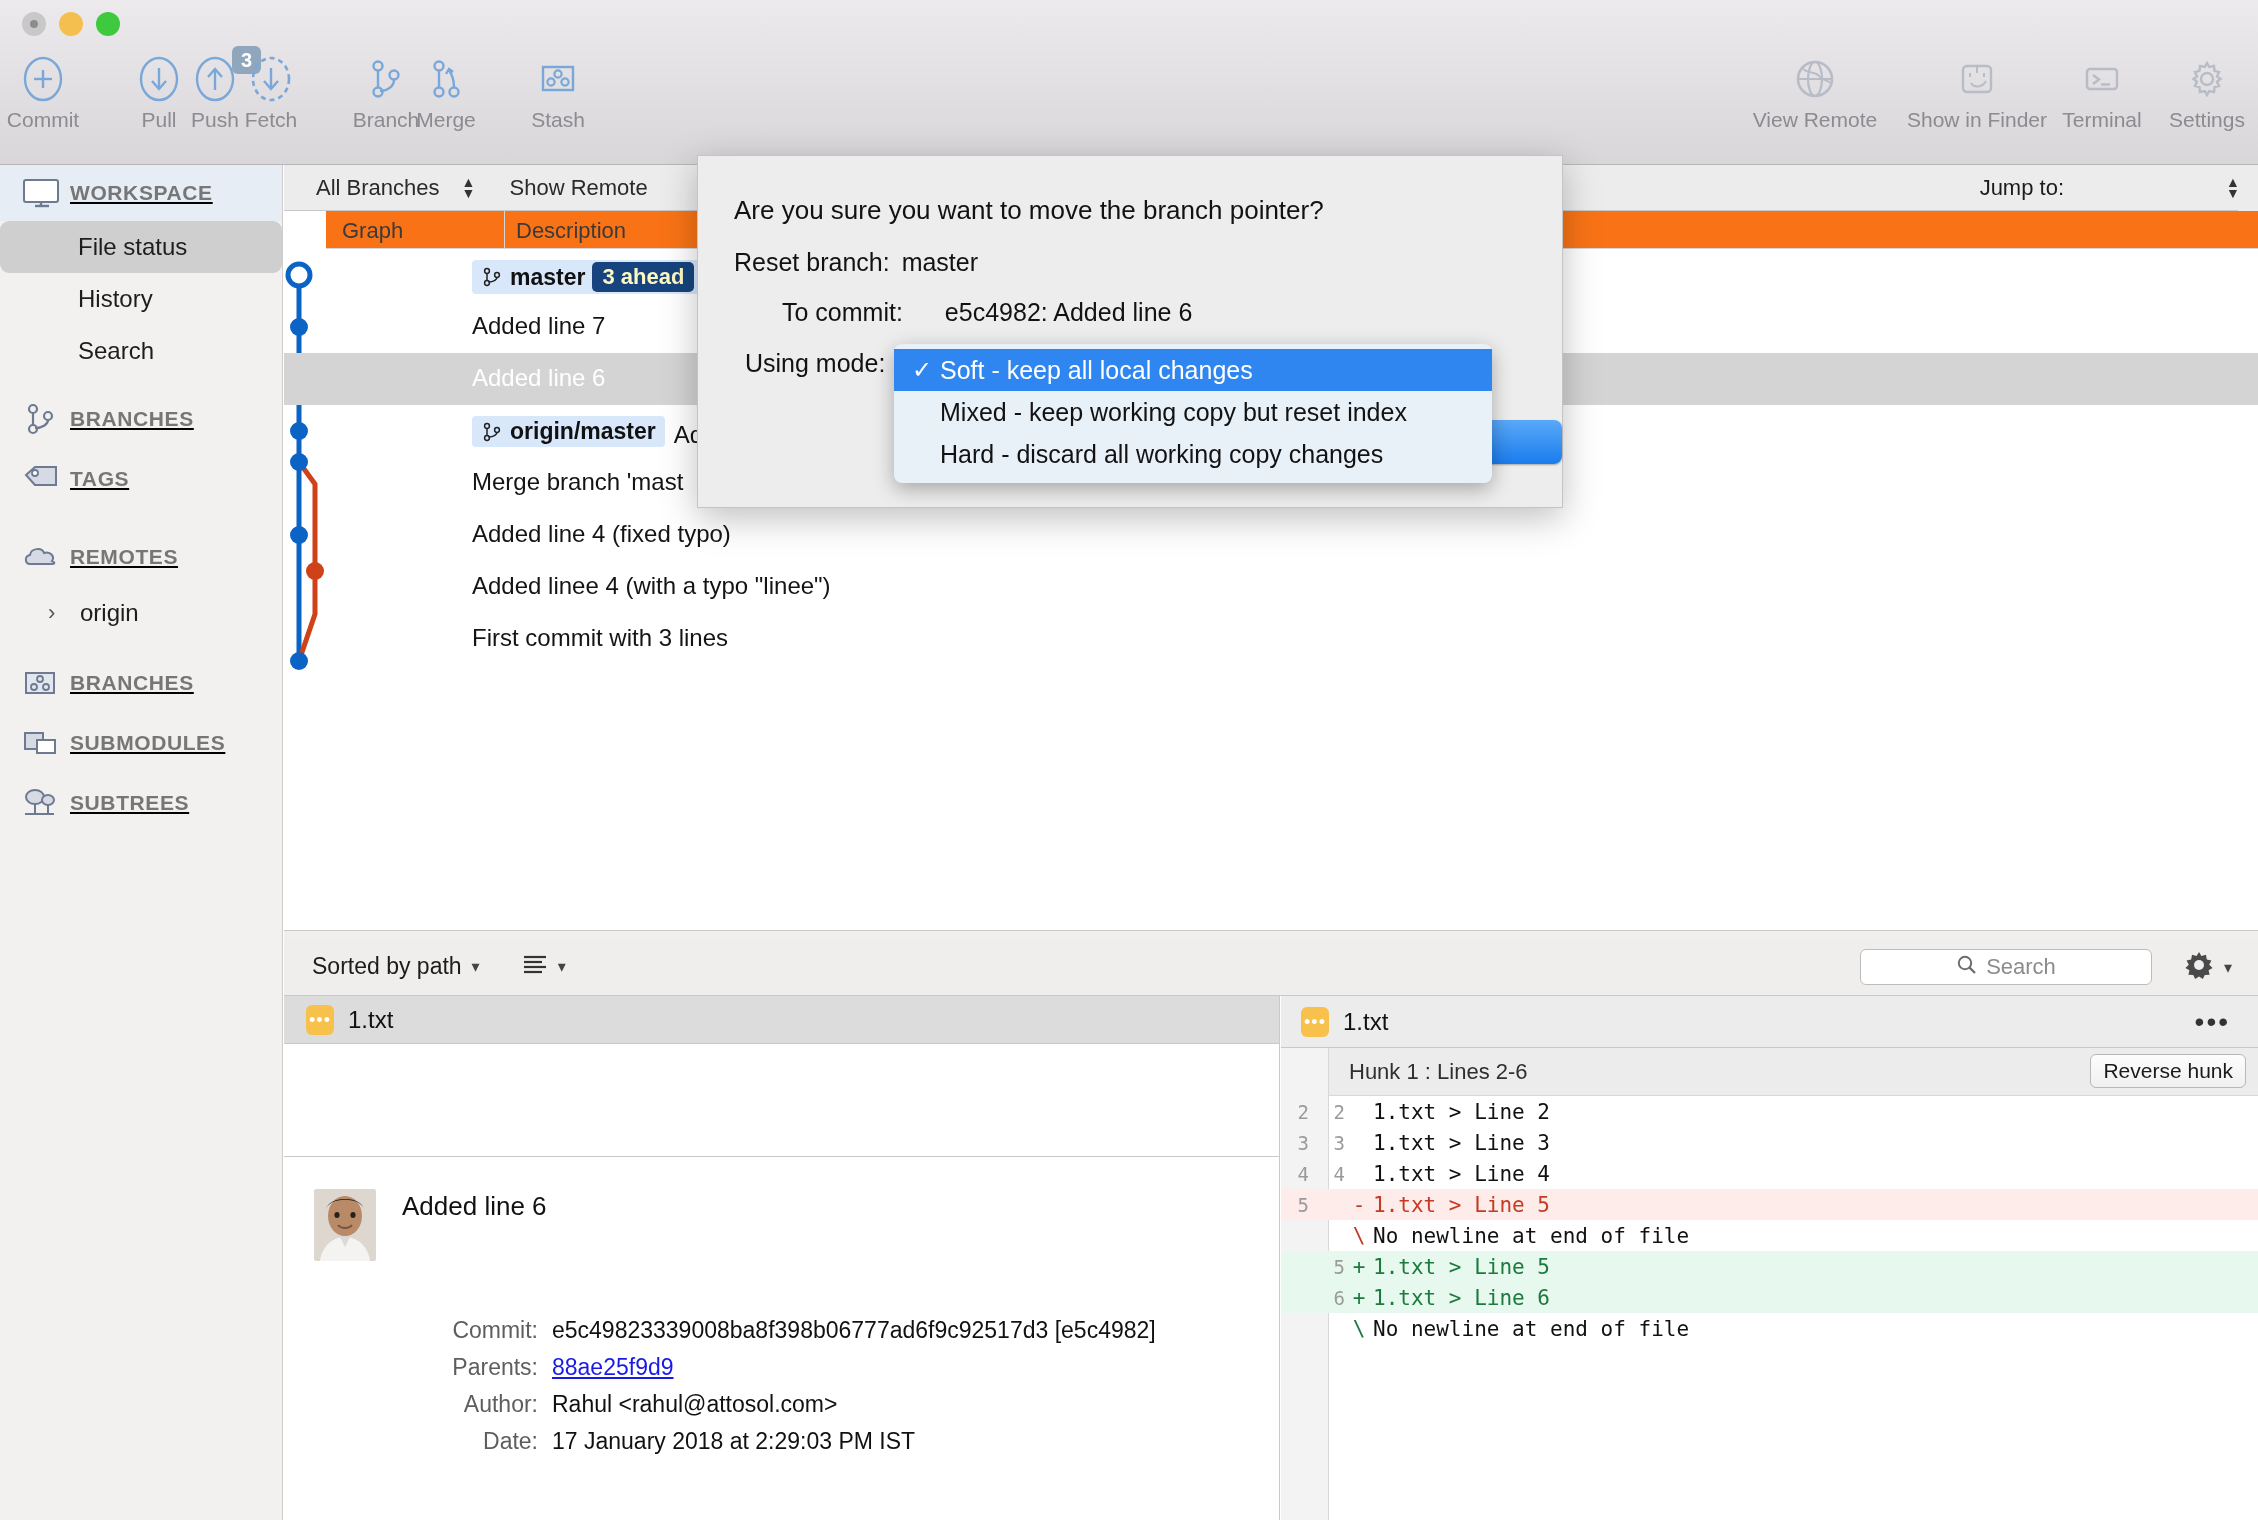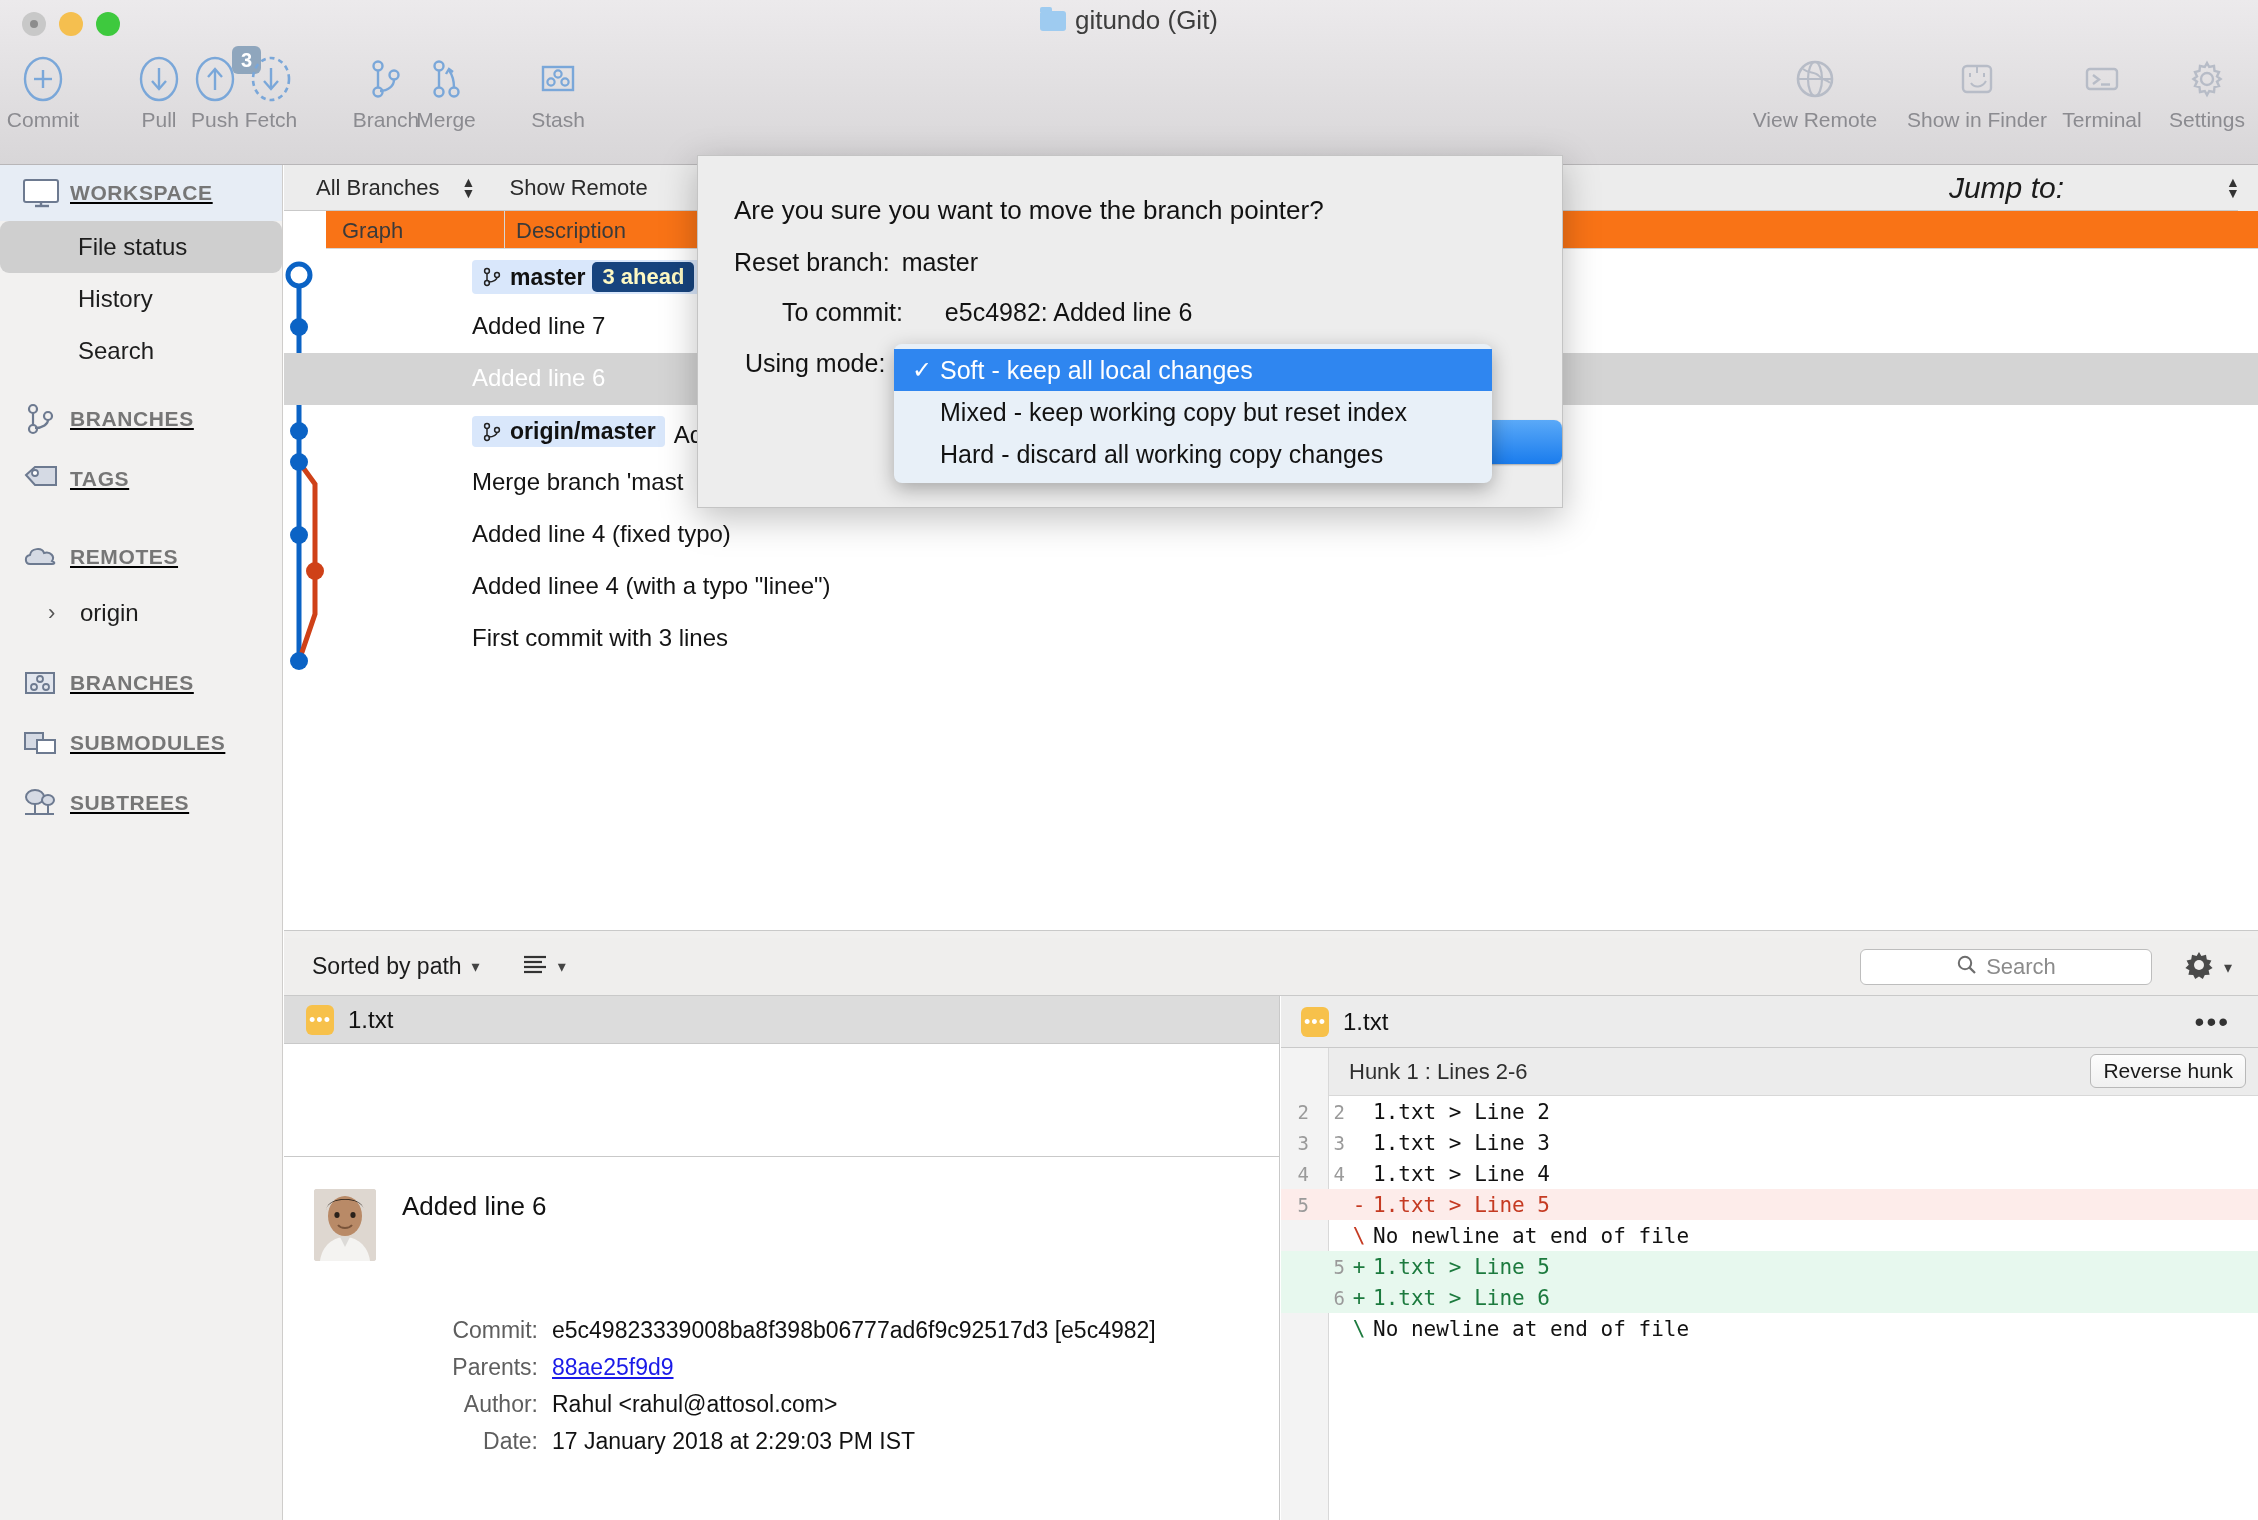--- a/index.html
+++ b/index.html
@@ -252,23 +252,20 @@
 <body>
 
 <div id="app">
 
   <div class="titlebar">
     <div class="traffic">
       <div class="dot close"></div>
       <div class="dot min"></div>
       <div class="dot max"></div>
     </div>
-    <div class="win-title">
-      <span class="folder"></span><span>gitundo (Git)</span>
-    </div>
 
     <div class="tb-item" style="left:-22px;">
       <div class="tb-icon">
         <svg width="52" height="52" viewBox="0 0 52 52">
             <ellipse cx="26" cy="26" rx="18" ry="21" fill="none" stroke="#7aa7d9" stroke-width="2.4"></ellipse>
             <line x1="17" y1="26" x2="35" y2="26" stroke="#7aa7d9" stroke-width="2.4"></line>
             <line x1="26" y1="17" x2="26" y2="35" stroke="#7aa7d9" stroke-width="2.4"></line>
           </svg>
       </div>
       <div class="tb-label">Commit</div>
@@ -487,21 +484,21 @@
       </span>
       <span class="sb-text">SUBTREES</span>
     </div>
   </div>
 
   <div class="graph-toolbar">
     <span class="gt-item">All Branches</span>
     <span class="stepper">▲<br>▼</span>
     <span class="gt-item">Show Remote</span>
     <span class="gt-right">
-      <span style="font-size:30px;color:#1c1c1c;font-style:italic;">Jump to:</span>
+      <span style="font-size:22px;color:#1c1c1c;">Jump to:</span>
       <span class="stepper" style="margin-left:160px;">▲<br>▼</span>
     </span>
   </div>
   <div class="scroll-corner"></div>
 
   <div class="col-head">
     <span class="ch" style="left:16px;">Graph</span>
     <div class="col-div" style="left:178px;"></div>
     <span class="ch" style="left:190px;">Description</span>
   </div>

